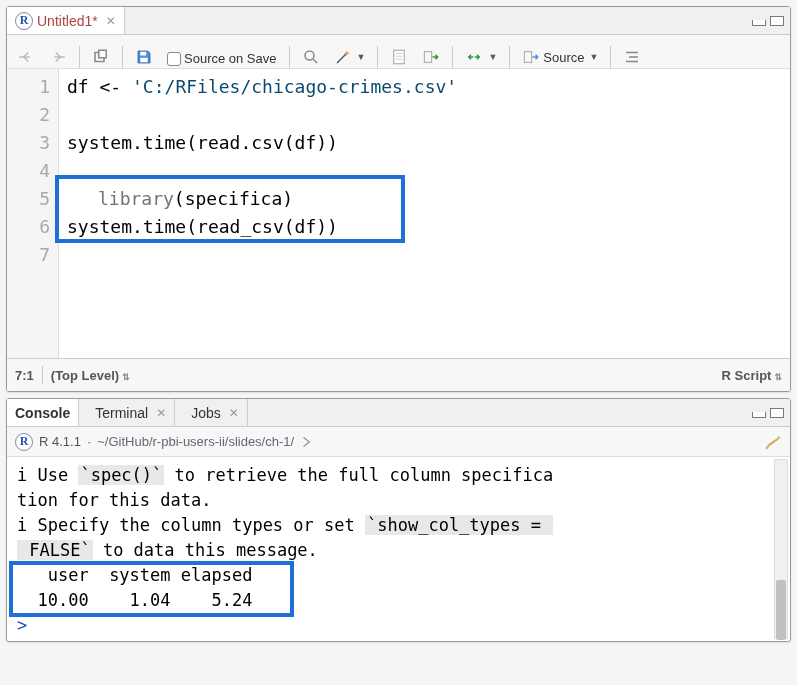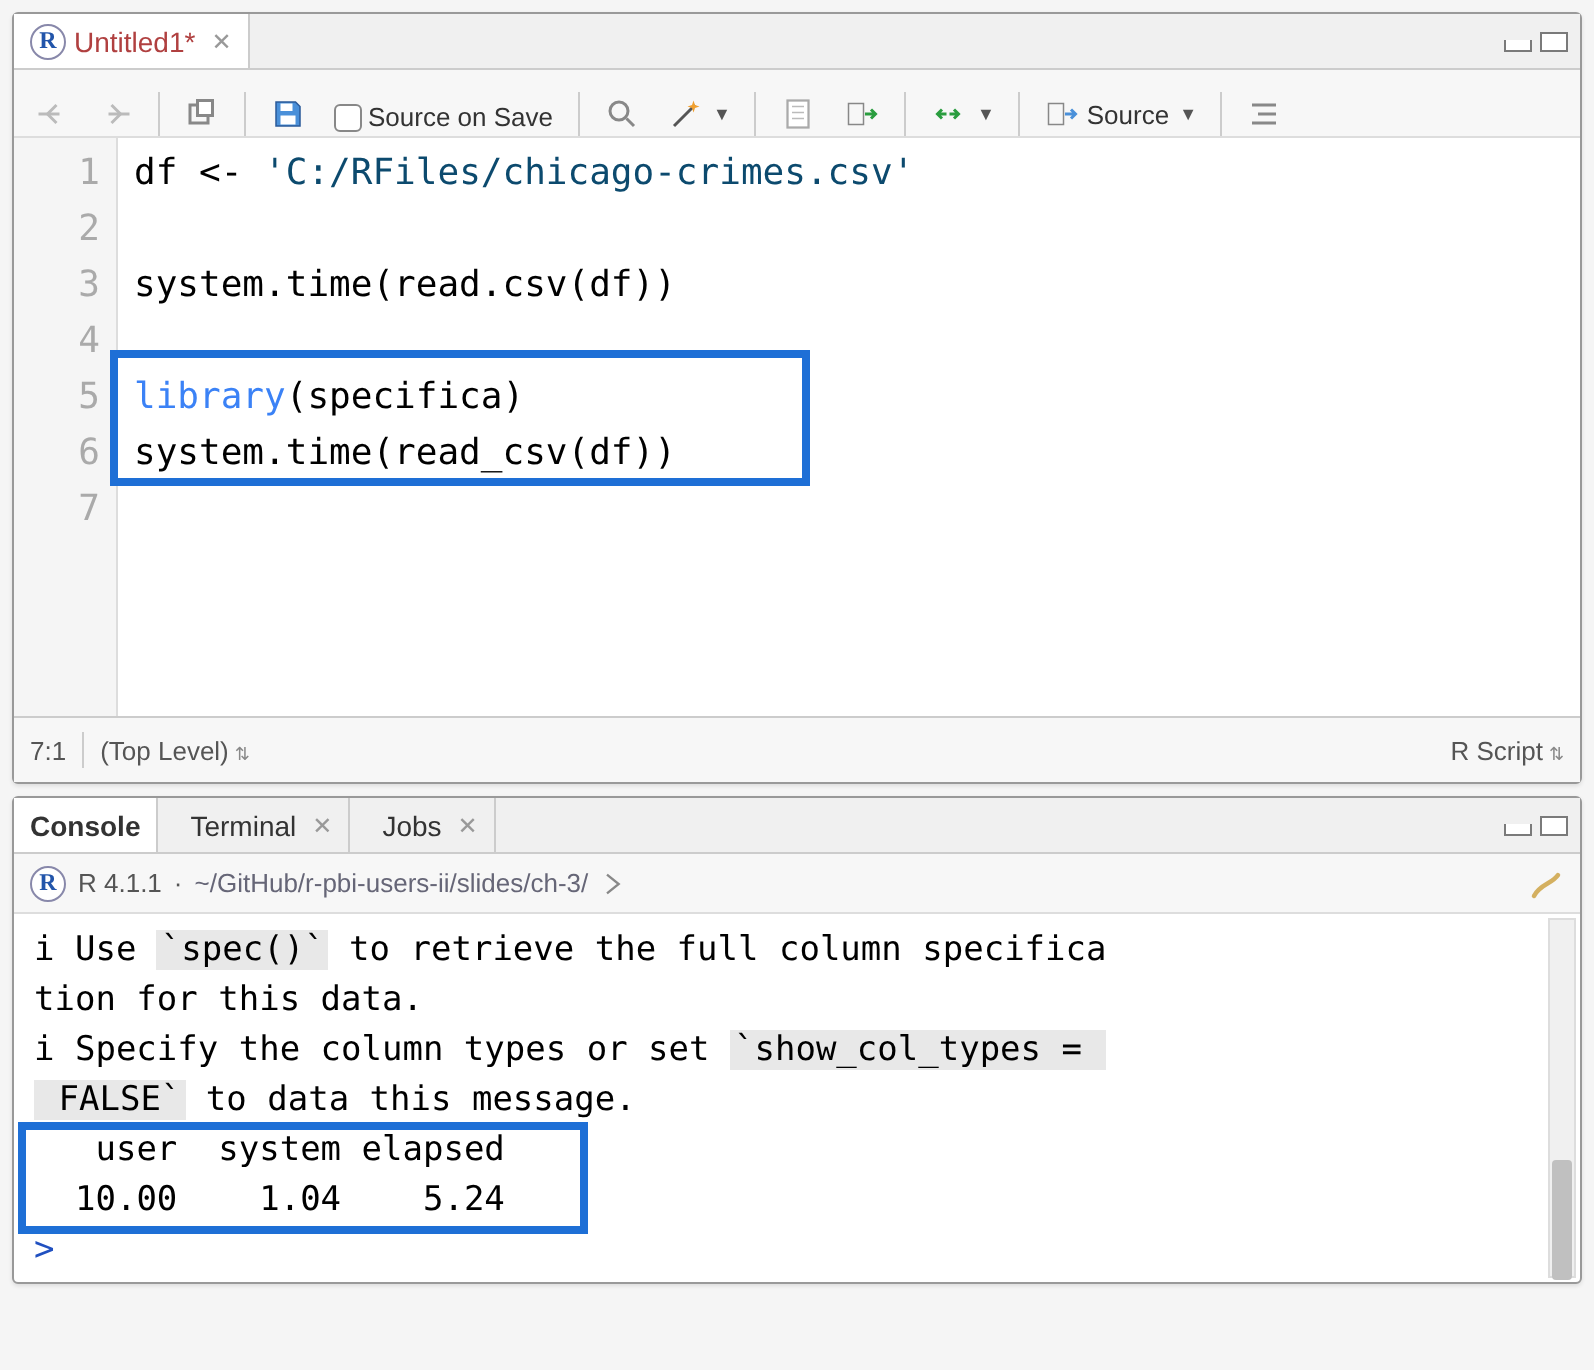--- a/index.html
+++ b/index.html
@@ -25,26 +25,26 @@
 .tb-sep { width: 1px; height: 22px; background: #ccc; margin: 0 2px; }
 .tb-btn { display: flex; align-items: center; gap: 3px; padding: 2px 4px; cursor: pointer; border-radius: 3px; }
 .tb-label { font-size: 13px; color: #333; }
 .checkbox { width: 14px; height: 14px; border: 1px solid #888; border-radius: 3px; background: #fff; }
 .dd-arrow { font-size: 9px; color: #555; margin-left: 2px; }
 
 
 .code-area { flex: 1; display: flex; font-family: "Monaco","Consolas",monospace; font-size: 18px; position: relative; overflow: hidden; }
 .gutter { width: 52px; background: #f5f5f5; border-right: 1px solid #ddd; text-align: right; padding: 4px 8px 4px 4px; color: #aaa; line-height: 28px; }
 .code-body { flex: 1; padding: 4px 8px; line-height: 28px; white-space: pre; position: relative; }
-.tok-kw { color: #3b82f6; }
+.tok-kw { color: #737373; margin-left: 31px; }
 .tok-str { color: #0c4a6e; }
 .highlight-box { position: absolute; border: 4px solid #1e6fd6; pointer-events: none; }
 
 
-.statusbar { display: flex; align-items: center; border-top: 1px solid #ccc; background: #f7f7f7; height: 26px; padding: 16px 8px; font-size: 13px; color: #555; }
+.statusbar { display: flex; align-items: center; border-top: 1px solid #ccc; background: #f7f7f7; height: 26px; padding: 16px 8px; font-size: 13px; color: #555; font-weight: bold; }
 .statusbar .sep { width: 1px; height: 18px; background: #ccc; margin: 0 8px; }
 .statusbar .spacer { flex: 1; }
 .sort-arrows { font-size: 9px; color: #888; margin-left: 3px; }
 
 
 .console-head { display: flex; align-items: center; background: #f7f7f7; border-bottom: 1px solid #ddd; height: 30px; padding: 0 8px; gap: 6px; font-size: 13px; color: #555; }
 .console-body { flex: 1; font-family: "Monaco","Consolas",monospace; font-size: 17px; line-height: 25px; padding: 6px 10px; white-space: pre-wrap; position: relative; overflow: hidden; }
 .code-inline { background: #e8e8e8; padding: 0 2px; text-align: center; }
 .prompt { color: #2050c0; }
 .scrollbar { position: absolute; right: 2px; top: 2px; bottom: 2px; width: 14px; background: #f0f0f0; border: 1px solid #ddd; }
@@ -200,21 +200,21 @@
     <div class="tabs-icons">
       <div class="win-icon small"></div>
       <div class="win-icon"></div>
     </div>
   </div>
 
   <div class="console-head">
     <span class="r-icon">R</span>
     <span>R 4.1.1</span>
     <span>·</span>
-    <span style="color:#667">~/GitHub/r-pbi-users-ii/slides/ch-3/</span>
+    <span style="color:#667">~/GitHub/r-pbi-users-ii/slides/ch-1/</span>
     <svg class="icon-svg" viewBox="0 0 24 24" style="width:14px;height:14px">
         <path d="M6 4l10 8-10 8" fill="none" stroke="#888" stroke-width="2"></path>
       </svg>
     <div style="flex:1"></div>
     <svg class="icon-svg" viewBox="0 0 24 24">
         <path d="M4 20c4-8 12-8 16-14" fill="none" stroke="#d4b060" stroke-width="3" stroke-linecap="round"></path>
       </svg>
   </div>
 
   <div class="console-body"><span>i Use </span><span class="code-inline">`spec()`</span><span> to retrieve the full column specifica</span>

